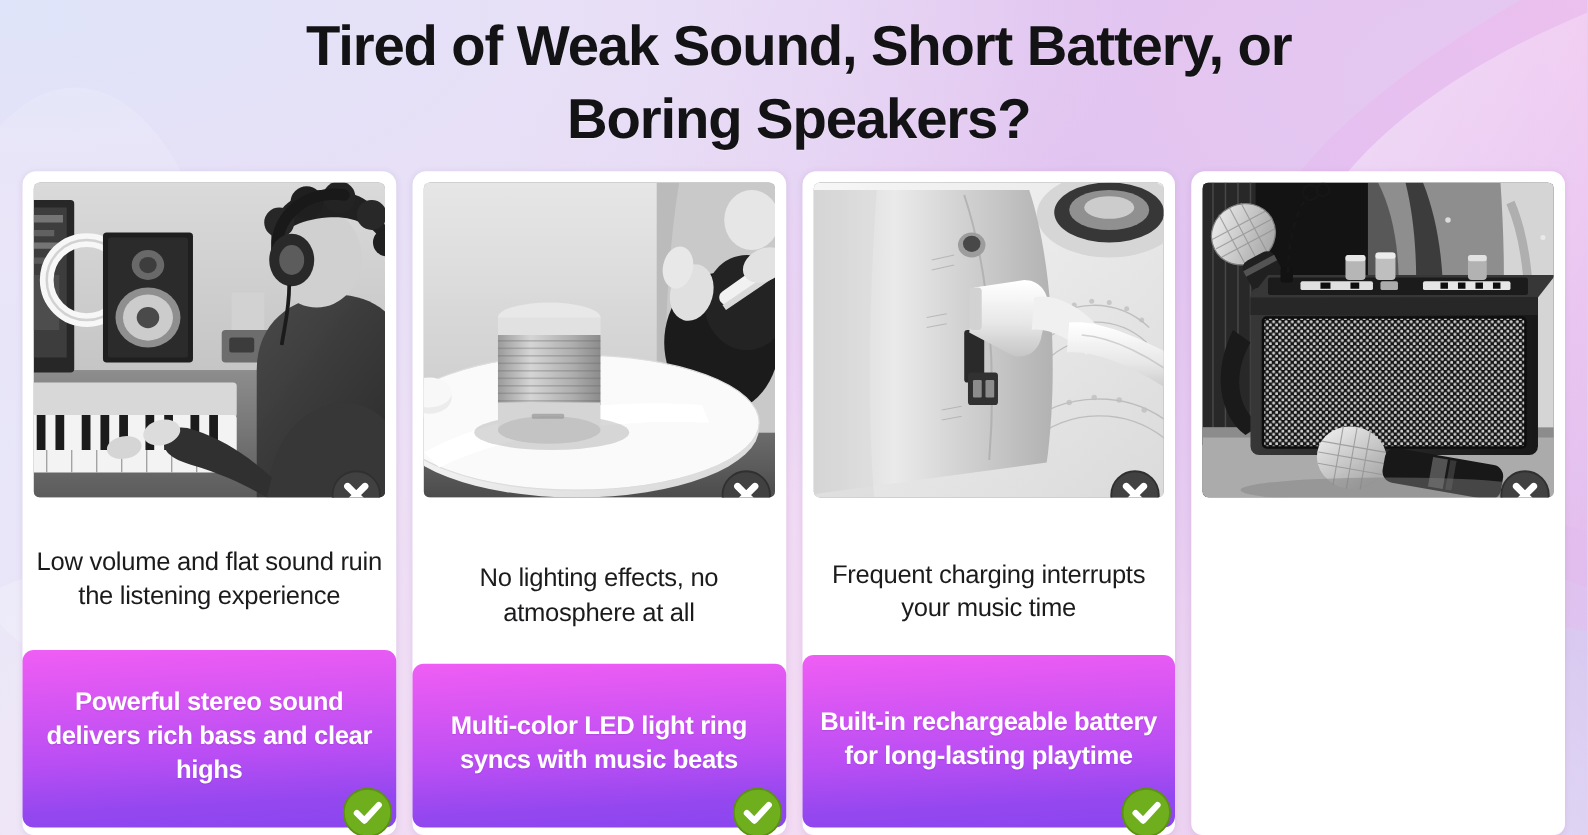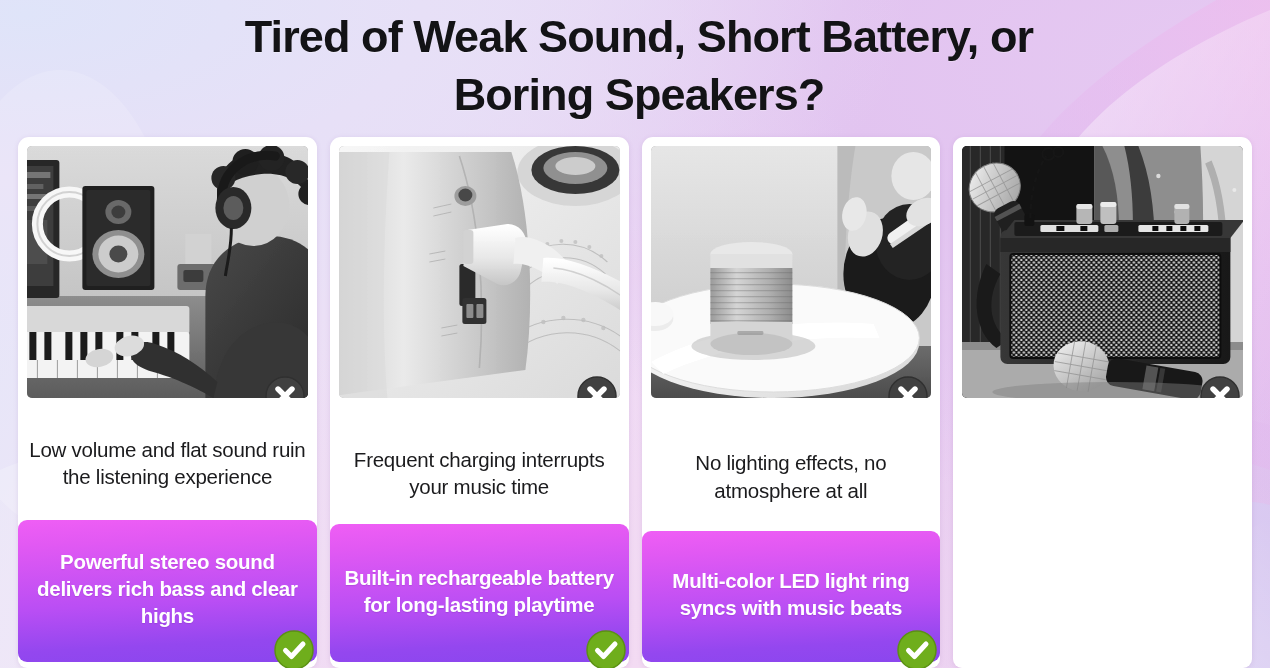--- a/index.html
+++ b/index.html
@@ -282,20 +282,113 @@
       <div class="badge badge-check">
         <svg viewBox="0 0 40 40">
           <circle cx="20" cy="20" r="19" fill="#6fae1c"></circle>
           <circle cx="20" cy="20" r="19" fill="none" stroke="#5b9113" stroke-width="1.5"></circle>
           <path d="M11.5 20.5 L17.5 26.5 L29 14" stroke="#ffffff" stroke-width="5" fill="none" stroke-linecap="round" stroke-linejoin="round"></path>
         </svg>
       </div>
     </div>
   </div>
 
+  <div class="card" data-card="1">
+    <div class="photo-wrap">
+      <div class="photo">
+        <svg viewBox="0 0 300 252" preserveAspectRatio="xMidYMid slice">
+          <defs>
+            <linearGradient id="c2wall" x1="0" y1="0" x2="0" y2="1">
+              <stop offset="0%" stop-color="#e2e2e2"></stop>
+                <stop offset="100%" stop-color="#c2c2c2"></stop>
+            </linearGradient>
+            <linearGradient id="c2table" x1="0" y1="0" x2="1" y2="1">
+              <stop offset="0%" stop-color="#fbfbfb"></stop>
+                <stop offset="55%" stop-color="#e9e9e9"></stop>
+                <stop offset="100%" stop-color="#cfcfcf"></stop>
+            </linearGradient>
+            <linearGradient id="c2sp" x1="0" y1="0" x2="1" y2="0">
+              <stop offset="0%" stop-color="#9a9a9a"></stop>
+                <stop offset="32%" stop-color="#d2d2d2"></stop>
+                <stop offset="72%" stop-color="#adadad"></stop>
+                <stop offset="100%" stop-color="#8b8b8b"></stop>
+            </linearGradient>
+            <linearGradient id="c2floor" x1="0" y1="0" x2="0" y2="1">
+              <stop offset="0%" stop-color="#747474"></stop>
+                <stop offset="100%" stop-color="#4e4e4e"></stop>
+            </linearGradient>
+          </defs>
+          <rect width="300" height="252" fill="url(#c2wall)"></rect>
+          <rect x="0" y="188" width="300" height="64" fill="url(#c2floor)"></rect>
+
+          <rect x="196" y="0" width="104" height="200" fill="#b9b9b9"></rect>
+          <path d="M214,0 L300,0 L300,200 L206,200 C200,150 204,60 214,0 Z" fill="#c6c6c6"></path>
+
+          <ellipse cx="248" cy="128" rx="46" ry="56" fill="#1f1f1f"></ellipse>
+          <ellipse cx="268" cy="96" rx="34" ry="38" fill="#272727"></ellipse>
+
+          <path d="M252,92 L300,58" stroke="#ededed" stroke-width="12" stroke-linecap="round"></path>
+          <path d="M250,100 L300,66" stroke="#d6d6d6" stroke-width="5"></path>
+
+          <ellipse cx="224" cy="88" rx="17" ry="23" fill="#dcdcdc" transform="rotate(16 224 88)"></ellipse>
+          <ellipse cx="213" cy="68" rx="12" ry="17" fill="#e4e4e4" transform="rotate(12 213 68)"></ellipse>
+          <ellipse cx="282" cy="66" rx="18" ry="13" fill="#dedede" transform="rotate(-28 282 66)"></ellipse>
+          <ellipse cx="272" cy="30" rx="22" ry="24" fill="#e2e2e2"></ellipse>
+
+          <ellipse cx="132" cy="196" rx="146" ry="56" fill="url(#c2table)"></ellipse>
+          <ellipse cx="132" cy="192" rx="146" ry="54" fill="#f5f5f5"></ellipse>
+          <path d="M-14,192 a146,54 0 0 0 292,0 a146,54 0 0 0 -292,0" fill="none" stroke="#d8d8d8" stroke-width="1"></path>
+
+          <path d="M10,216 C60,188 140,172 232,178 L238,192 C150,188 70,204 22,228 Z" fill="#ffffff" opacity="0.85"></path>
+
+          <ellipse cx="112" cy="200" rx="62" ry="14" fill="#c4c4c4" opacity="0.7"></ellipse>
+
+          <ellipse cx="110" cy="108" rx="41" ry="12" fill="#e4e4e4"></ellipse>
+          <rect x="69" y="108" width="82" height="16" fill="#dddddd"></rect>
+          <rect x="69" y="122" width="82" height="56" fill="url(#c2sp)"></rect>
+          <g opacity="0.33">
+            <rect x="69" y="126" width="82" height="1.3" fill="#6a6a6a"></rect>
+            <rect x="69" y="132" width="82" height="1.3" fill="#6a6a6a"></rect>
+            <rect x="69" y="138" width="82" height="1.3" fill="#6a6a6a"></rect>
+            <rect x="69" y="144" width="82" height="1.3" fill="#6a6a6a"></rect>
+            <rect x="69" y="150" width="82" height="1.3" fill="#6a6a6a"></rect>
+            <rect x="69" y="156" width="82" height="1.3" fill="#6a6a6a"></rect>
+            <rect x="69" y="162" width="82" height="1.3" fill="#6a6a6a"></rect>
+            <rect x="69" y="168" width="82" height="1.3" fill="#6a6a6a"></rect>
+            <rect x="69" y="174" width="82" height="1.3" fill="#6a6a6a"></rect>
+          </g>
+          <rect x="69" y="176" width="82" height="22" fill="#d2d2d2"></rect>
+          <ellipse cx="110" cy="198" rx="41" ry="11" fill="#c0c0c0"></ellipse>
+          <rect x="96" y="185" width="26" height="4" rx="1.4" fill="#9a9a9a" opacity="0.75"></rect>
+
+          <ellipse cx="14" cy="172" rx="18" ry="13" fill="#e8e8e8"></ellipse>
+          <ellipse cx="14" cy="168" rx="18" ry="12" fill="#f3f3f3"></ellipse>
+        </svg>
+      </div>
+      <div class="badge badge-x">
+        <svg viewBox="0 0 40 40">
+          <circle cx="20" cy="20" r="19" fill="#cc1f1f"></circle>
+          <circle cx="20" cy="20" r="19" fill="none" stroke="#a81414" stroke-width="1.5"></circle>
+          <path d="M13 13 L27 27 M27 13 L13 27" stroke="#ffffff" stroke-width="5.4" stroke-linecap="round"></path>
+        </svg>
+      </div>
+    </div>
+    <div class="problem">No lighting effects, no atmosphere at all</div>
+    <div class="benefit">
+      <span>Multi-color LED light ring syncs with music beats</span>
+      <div class="badge badge-check">
+        <svg viewBox="0 0 40 40">
+          <circle cx="20" cy="20" r="19" fill="#6fae1c"></circle>
+          <circle cx="20" cy="20" r="19" fill="none" stroke="#5b9113" stroke-width="1.5"></circle>
+          <path d="M11.5 20.5 L17.5 26.5 L29 14" stroke="#ffffff" stroke-width="5" fill="none" stroke-linecap="round" stroke-linejoin="round"></path>
+        </svg>
+      </div>
+    </div>
+  </div>
+
   <div class="card" data-card="2">
     <div class="photo-wrap">
       <div class="photo">
         <svg viewBox="0 0 300 252" preserveAspectRatio="xMidYMid slice">
           <defs>
             <linearGradient id="c3lace" x1="0" y1="0" x2="1" y2="1">
               <stop offset="0%" stop-color="#f2f2f2"></stop>
                 <stop offset="100%" stop-color="#d6d6d6"></stop>
             </linearGradient>
             <linearGradient id="c3body" x1="0" y1="0" x2="1" y2="0">
@@ -385,113 +478,20 @@
       <div class="badge badge-check">
         <svg viewBox="0 0 40 40">
           <circle cx="20" cy="20" r="19" fill="#6fae1c"></circle>
           <circle cx="20" cy="20" r="19" fill="none" stroke="#5b9113" stroke-width="1.5"></circle>
           <path d="M11.5 20.5 L17.5 26.5 L29 14" stroke="#ffffff" stroke-width="5" fill="none" stroke-linecap="round" stroke-linejoin="round"></path>
         </svg>
       </div>
     </div>
   </div>
 
-  <div class="card" data-card="1">
-    <div class="photo-wrap">
-      <div class="photo">
-        <svg viewBox="0 0 300 252" preserveAspectRatio="xMidYMid slice">
-          <defs>
-            <linearGradient id="c2wall" x1="0" y1="0" x2="0" y2="1">
-              <stop offset="0%" stop-color="#e2e2e2"></stop>
-                <stop offset="100%" stop-color="#c2c2c2"></stop>
-            </linearGradient>
-            <linearGradient id="c2table" x1="0" y1="0" x2="1" y2="1">
-              <stop offset="0%" stop-color="#fbfbfb"></stop>
-                <stop offset="55%" stop-color="#e9e9e9"></stop>
-                <stop offset="100%" stop-color="#cfcfcf"></stop>
-            </linearGradient>
-            <linearGradient id="c2sp" x1="0" y1="0" x2="1" y2="0">
-              <stop offset="0%" stop-color="#9a9a9a"></stop>
-                <stop offset="32%" stop-color="#d2d2d2"></stop>
-                <stop offset="72%" stop-color="#adadad"></stop>
-                <stop offset="100%" stop-color="#8b8b8b"></stop>
-            </linearGradient>
-            <linearGradient id="c2floor" x1="0" y1="0" x2="0" y2="1">
-              <stop offset="0%" stop-color="#747474"></stop>
-                <stop offset="100%" stop-color="#4e4e4e"></stop>
-            </linearGradient>
-          </defs>
-          <rect width="300" height="252" fill="url(#c2wall)"></rect>
-          <rect x="0" y="188" width="300" height="64" fill="url(#c2floor)"></rect>
-
-          <rect x="196" y="0" width="104" height="200" fill="#b9b9b9"></rect>
-          <path d="M214,0 L300,0 L300,200 L206,200 C200,150 204,60 214,0 Z" fill="#c6c6c6"></path>
-
-          <ellipse cx="248" cy="128" rx="46" ry="56" fill="#1f1f1f"></ellipse>
-          <ellipse cx="268" cy="96" rx="34" ry="38" fill="#272727"></ellipse>
-
-          <path d="M252,92 L300,58" stroke="#ededed" stroke-width="12" stroke-linecap="round"></path>
-          <path d="M250,100 L300,66" stroke="#d6d6d6" stroke-width="5"></path>
-
-          <ellipse cx="224" cy="88" rx="17" ry="23" fill="#dcdcdc" transform="rotate(16 224 88)"></ellipse>
-          <ellipse cx="213" cy="68" rx="12" ry="17" fill="#e4e4e4" transform="rotate(12 213 68)"></ellipse>
-          <ellipse cx="282" cy="66" rx="18" ry="13" fill="#dedede" transform="rotate(-28 282 66)"></ellipse>
-          <ellipse cx="272" cy="30" rx="22" ry="24" fill="#e2e2e2"></ellipse>
-
-          <ellipse cx="132" cy="196" rx="146" ry="56" fill="url(#c2table)"></ellipse>
-          <ellipse cx="132" cy="192" rx="146" ry="54" fill="#f5f5f5"></ellipse>
-          <path d="M-14,192 a146,54 0 0 0 292,0 a146,54 0 0 0 -292,0" fill="none" stroke="#d8d8d8" stroke-width="1"></path>
-
-          <path d="M10,216 C60,188 140,172 232,178 L238,192 C150,188 70,204 22,228 Z" fill="#ffffff" opacity="0.85"></path>
-
-          <ellipse cx="112" cy="200" rx="62" ry="14" fill="#c4c4c4" opacity="0.7"></ellipse>
-
-          <ellipse cx="110" cy="108" rx="41" ry="12" fill="#e4e4e4"></ellipse>
-          <rect x="69" y="108" width="82" height="16" fill="#dddddd"></rect>
-          <rect x="69" y="122" width="82" height="56" fill="url(#c2sp)"></rect>
-          <g opacity="0.33">
-            <rect x="69" y="126" width="82" height="1.3" fill="#6a6a6a"></rect>
-            <rect x="69" y="132" width="82" height="1.3" fill="#6a6a6a"></rect>
-            <rect x="69" y="138" width="82" height="1.3" fill="#6a6a6a"></rect>
-            <rect x="69" y="144" width="82" height="1.3" fill="#6a6a6a"></rect>
-            <rect x="69" y="150" width="82" height="1.3" fill="#6a6a6a"></rect>
-            <rect x="69" y="156" width="82" height="1.3" fill="#6a6a6a"></rect>
-            <rect x="69" y="162" width="82" height="1.3" fill="#6a6a6a"></rect>
-            <rect x="69" y="168" width="82" height="1.3" fill="#6a6a6a"></rect>
-            <rect x="69" y="174" width="82" height="1.3" fill="#6a6a6a"></rect>
-          </g>
-          <rect x="69" y="176" width="82" height="22" fill="#d2d2d2"></rect>
-          <ellipse cx="110" cy="198" rx="41" ry="11" fill="#c0c0c0"></ellipse>
-          <rect x="96" y="185" width="26" height="4" rx="1.4" fill="#9a9a9a" opacity="0.75"></rect>
-
-          <ellipse cx="14" cy="172" rx="18" ry="13" fill="#e8e8e8"></ellipse>
-          <ellipse cx="14" cy="168" rx="18" ry="12" fill="#f3f3f3"></ellipse>
-        </svg>
-      </div>
-      <div class="badge badge-x">
-        <svg viewBox="0 0 40 40">
-          <circle cx="20" cy="20" r="19" fill="#cc1f1f"></circle>
-          <circle cx="20" cy="20" r="19" fill="none" stroke="#a81414" stroke-width="1.5"></circle>
-          <path d="M13 13 L27 27 M27 13 L13 27" stroke="#ffffff" stroke-width="5.4" stroke-linecap="round"></path>
-        </svg>
-      </div>
-    </div>
-    <div class="problem">No lighting effects, no atmosphere at all</div>
-    <div class="benefit">
-      <span>Multi-color LED light ring syncs with music beats</span>
-      <div class="badge badge-check">
-        <svg viewBox="0 0 40 40">
-          <circle cx="20" cy="20" r="19" fill="#6fae1c"></circle>
-          <circle cx="20" cy="20" r="19" fill="none" stroke="#5b9113" stroke-width="1.5"></circle>
-          <path d="M11.5 20.5 L17.5 26.5 L29 14" stroke="#ffffff" stroke-width="5" fill="none" stroke-linecap="round" stroke-linejoin="round"></path>
-        </svg>
-      </div>
-    </div>
-  </div>
-
   <div class="card" data-card="3">
     <div class="photo-wrap">
       <div class="photo">
         <svg viewBox="0 0 300 252" preserveAspectRatio="xMidYMid slice">
           <defs>
             <pattern id="grille" width="5" height="5" patternUnits="userSpaceOnUse">
               <rect width="5" height="5" fill="#1a1a1a"></rect>
               <circle cx="1.5" cy="1.5" r="1.25" fill="#c9c9c9"></circle>
               <circle cx="4" cy="4" r="1.25" fill="#c9c9c9"></circle>
             </pattern>

